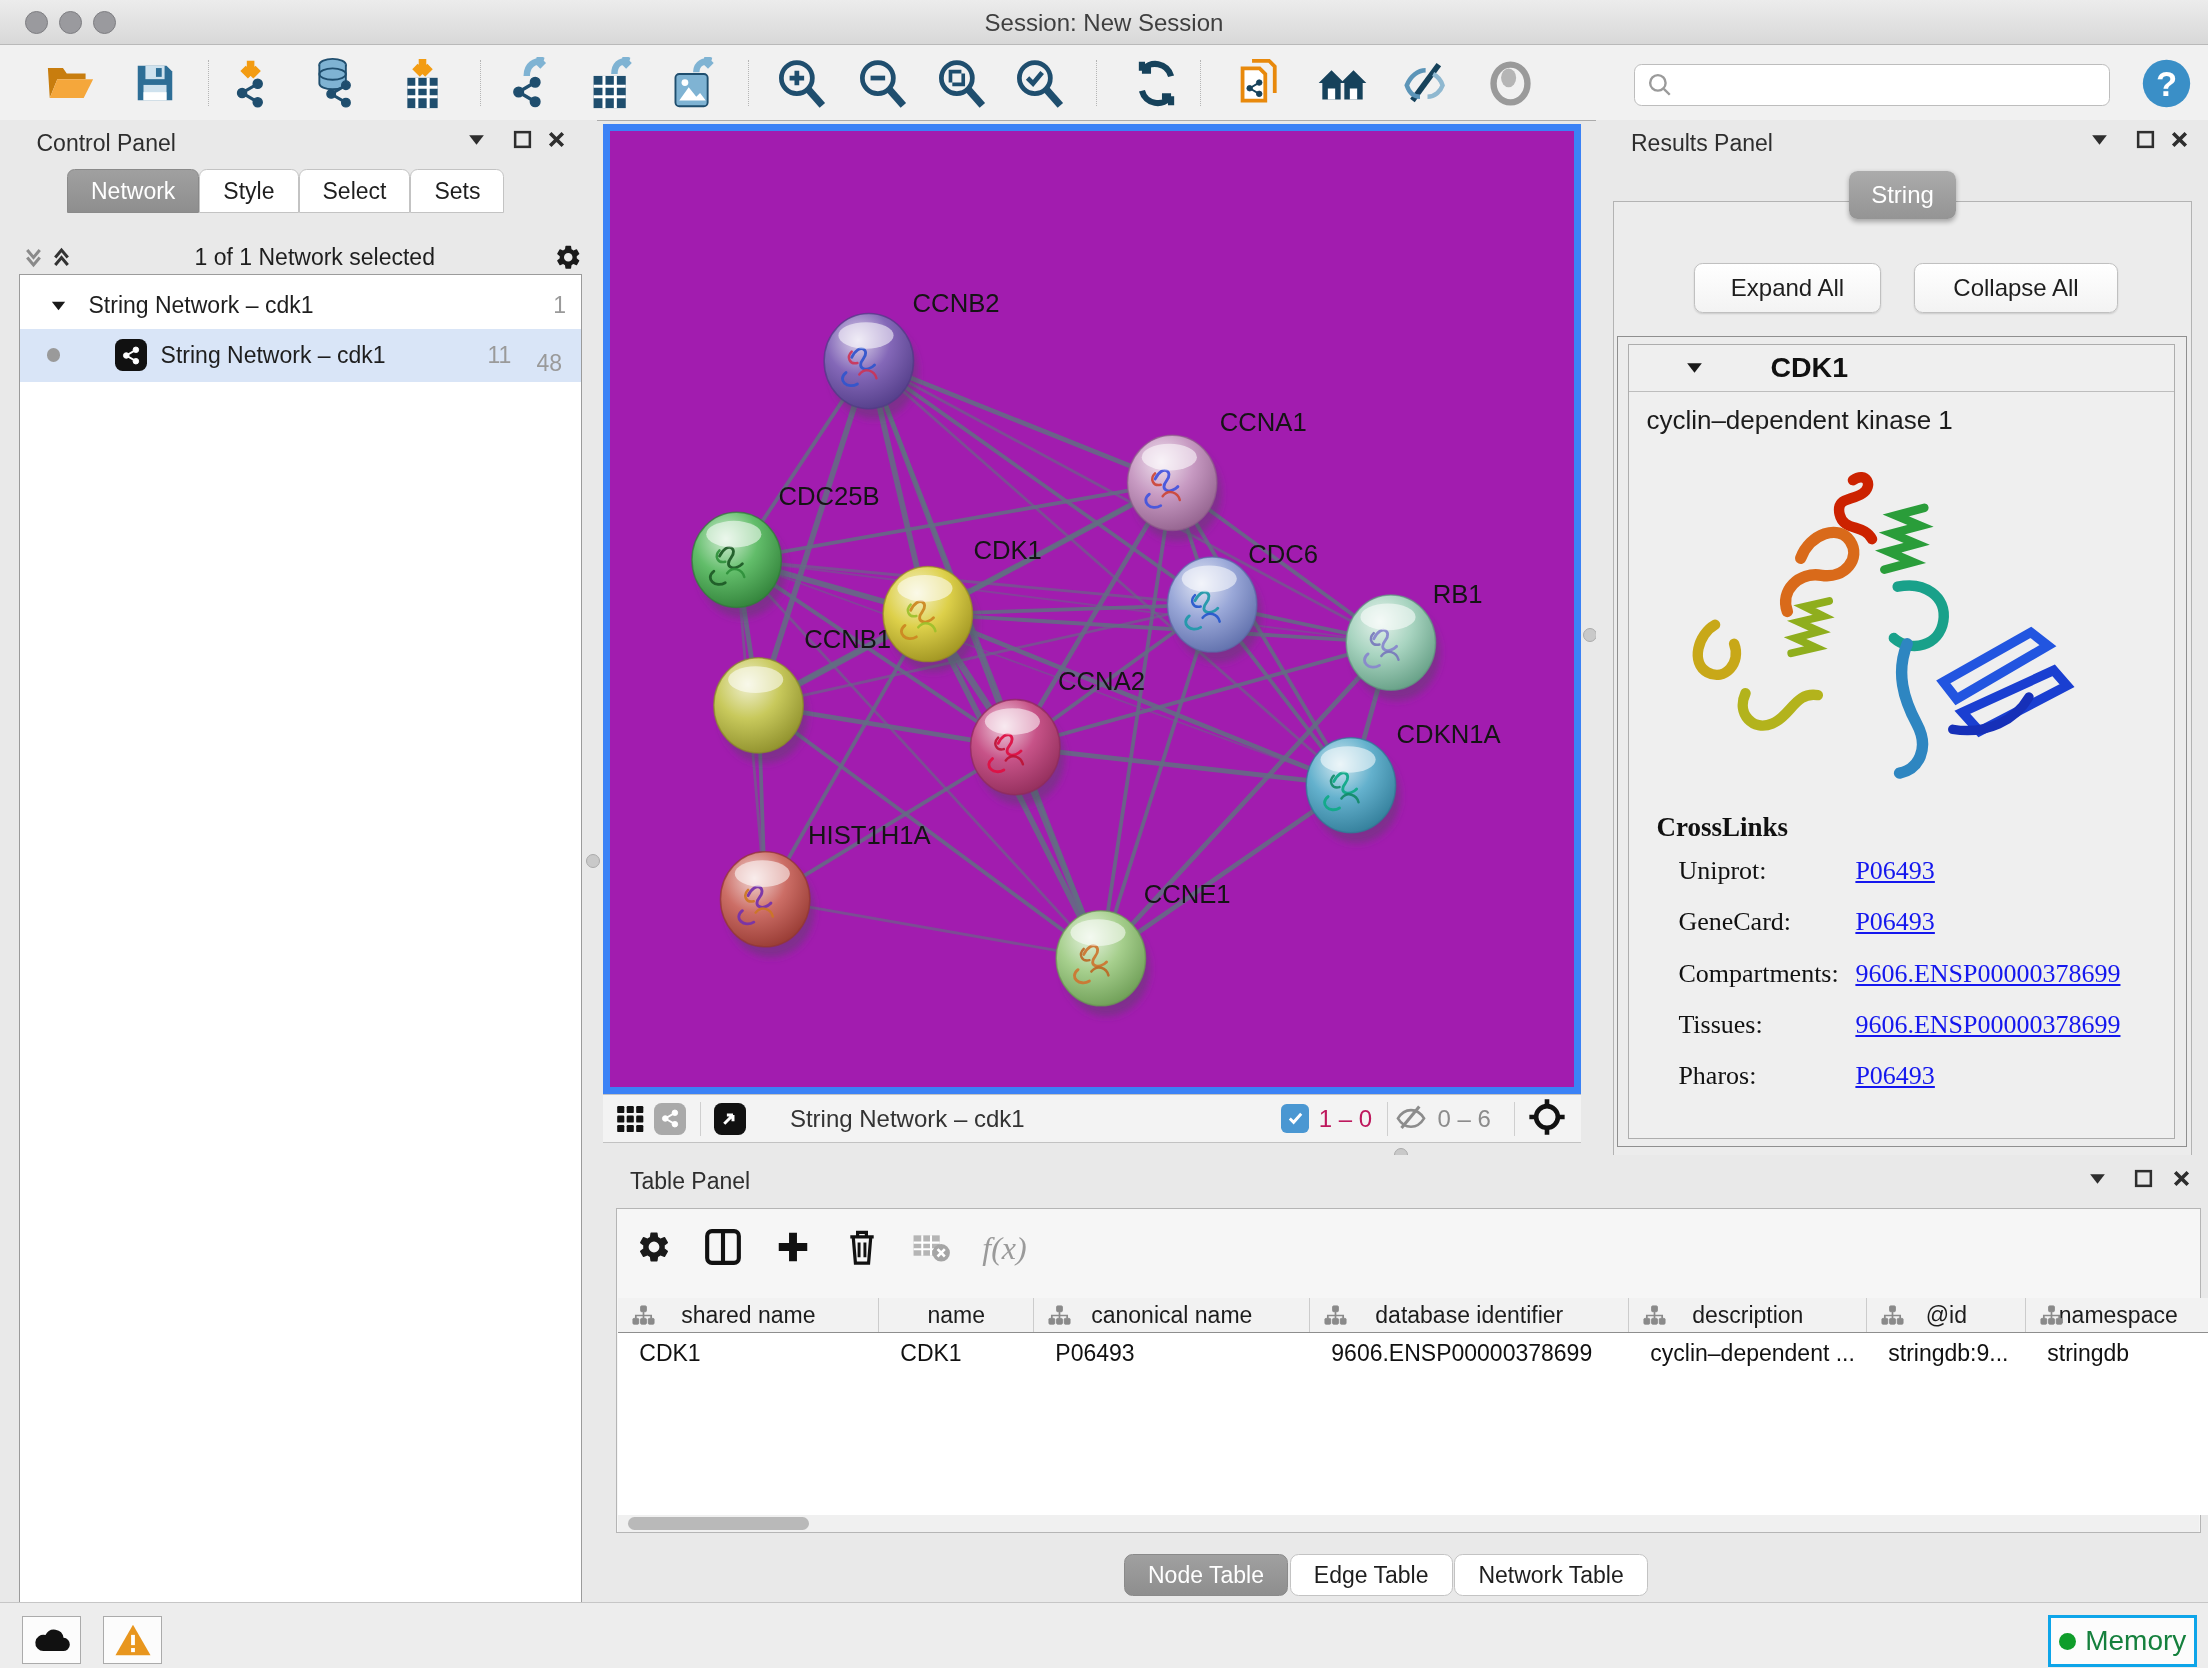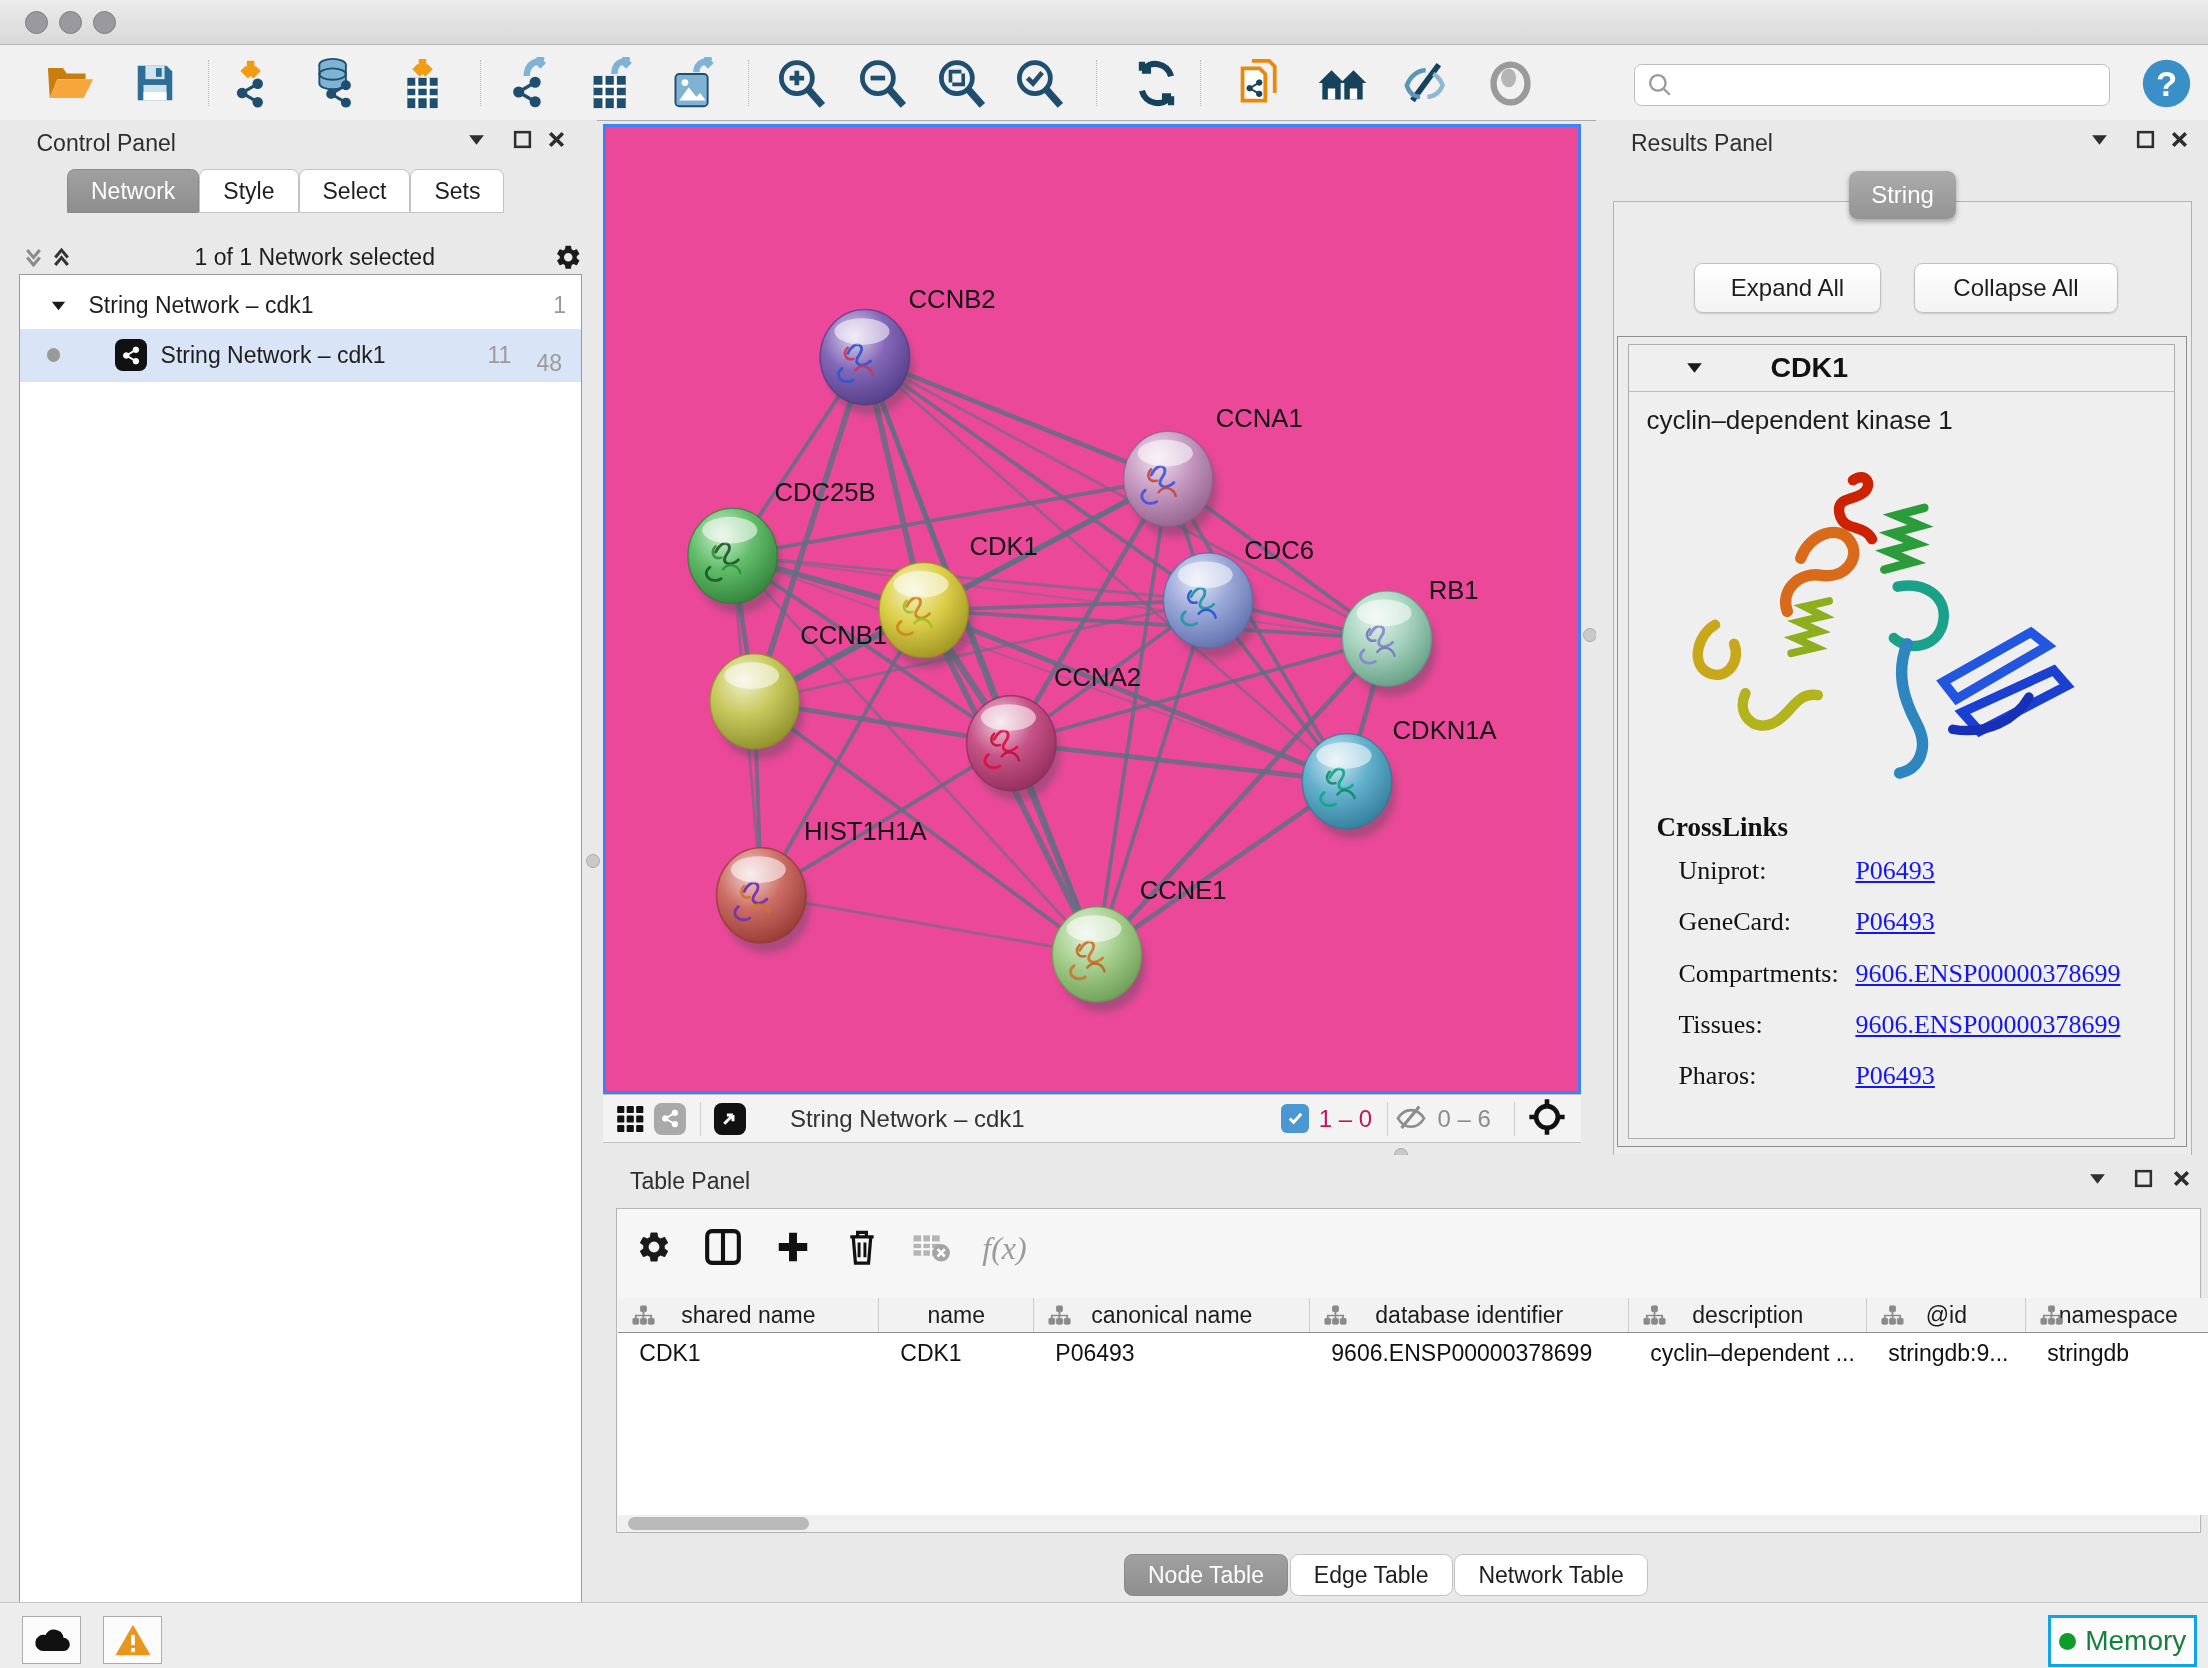--- a/index.html
+++ b/index.html
@@ -27,21 +27,21 @@
   
   #control-panel{left:0;top:120px;width:597px;height:1482px;background:#e9e9e9;}
   #cp-tabs{left:67px;top:49px;}
   #cp-sub{left:19px;top:120px;width:563px;height:34px;display:flex;align-items:center;}
   #net-list{left:19px;top:154px;width:561px;height:1410px;background:#fff;border:1px solid #9b9b9b;}
   .tree-row{height:46px;display:flex;align-items:center;font-size:23px;color:#1e1e1e;}
   .tree-row.sel{background:#d9e5f7;height:53px;}
   .cnt{color:#9a9a9a;font-size:23px;}
   .share-badge{width:32px;height:32px;border-radius:7.6px;background:#111;display:flex;align-items:center;justify-content:center;}
   
-  #canvas{left:603px;top:124px;width:978px;height:970px;background:#ec4899;border:3px solid #3b82f6;box-sizing:border-box;}
+  #canvas{left:603px;top:124px;width:978px;height:970px;background:#a21caf;border:7px solid #3b82f6;box-sizing:border-box;}
   #net-footer{left:603px;top:1094px;width:978px;height:49px;background:#f3f3f3;
     border-top:1px solid #c2c2c2;border-bottom:1px solid #c2c2c2;display:flex;align-items:center;box-sizing:border-box;}
   .vsep{width:0;height:34px;border-left:1px solid #cfcfcf;margin:0 13.3px;}
   .dot-handle{width:12.4px;height:12.4px;border-radius:50%;background:#c9c9c9;border:1px solid #ababab;}
   
   #results-panel{left:1596px;top:120px;width:613px;height:1071px;background:#e9e9e9;}
   #string-tab{left:253px;top:51px;width:107px;height:48px;border-radius:8.6px;
     background:linear-gradient(#ababab,#949494);color:#fff;font-size:24px;display:flex;align-items:center;justify-content:center;
     box-shadow:0 2.9px 5.7px rgba(0,0,0,.3);z-index:3;cursor:pointer;}
   #results-box{left:17px;top:81px;width:577px;height:985px;border:1px solid #b3b3b3;background:#ececec;}
@@ -98,20 +98,21 @@
     <symbol id="sym-caret" viewBox="0 0 20 20">
         <polygon points="3,6 17,6 10,15"></polygon>
       </symbol>
   </defs>
 </svg>
 
 <div id="titlebar" class="abs">
   <div class="traffic abs" style="left:25px"></div>
   <div class="traffic abs" style="left:59px"></div>
   <div class="traffic abs" style="left:93px"></div>
+  <div id="win-title" class="abs">Session: New Session</div>
 </div>
 
 <div id="toolbar" class="abs">
   <div class="tbicon abs" style="left:42px">
     <svg width="49" height="42" viewBox="0 0 26 22">
         <path d="M1 3h8l2 3h10v3H6L2 19z" fill="#c87d0e"></path>
         <path d="M2 19l4-10h19l-5 10z" fill="#f5a73b"></path>
       </svg>
   </div>
   <div class="tbicon abs" style="left:126px">

